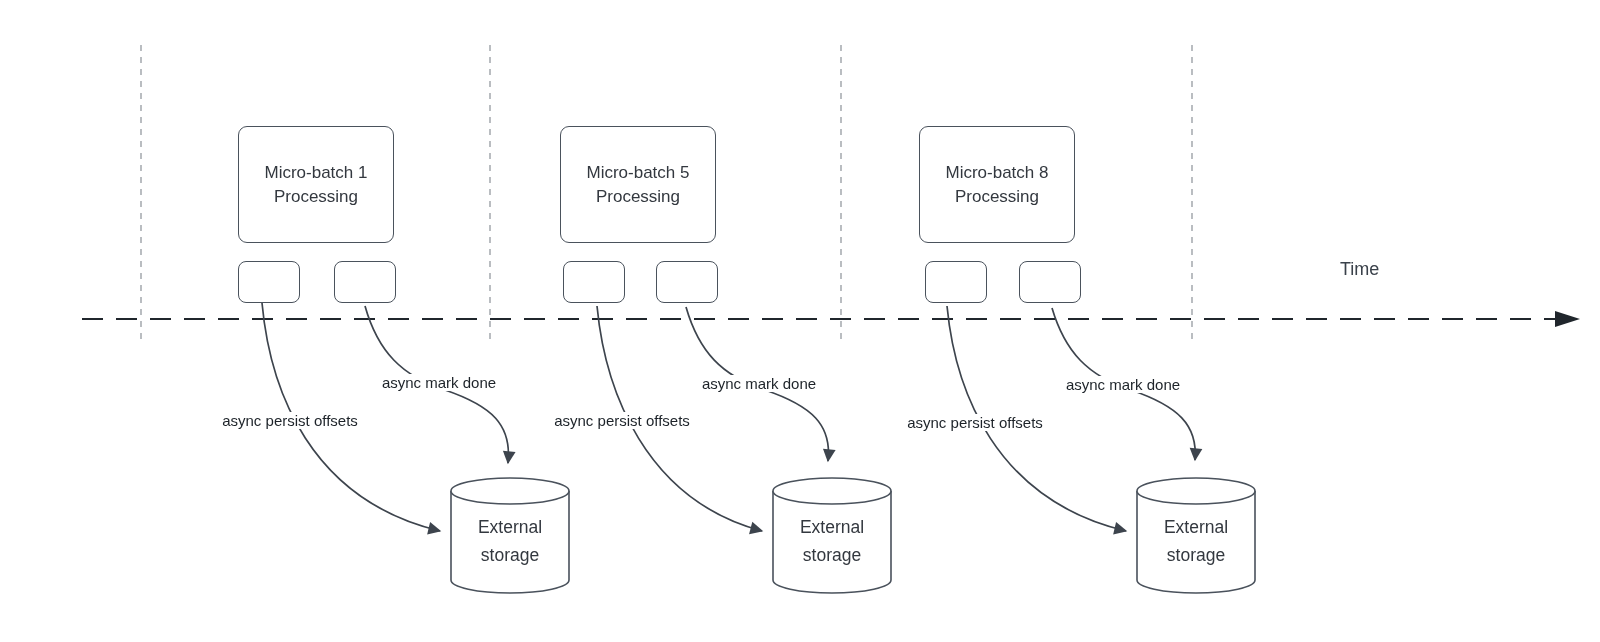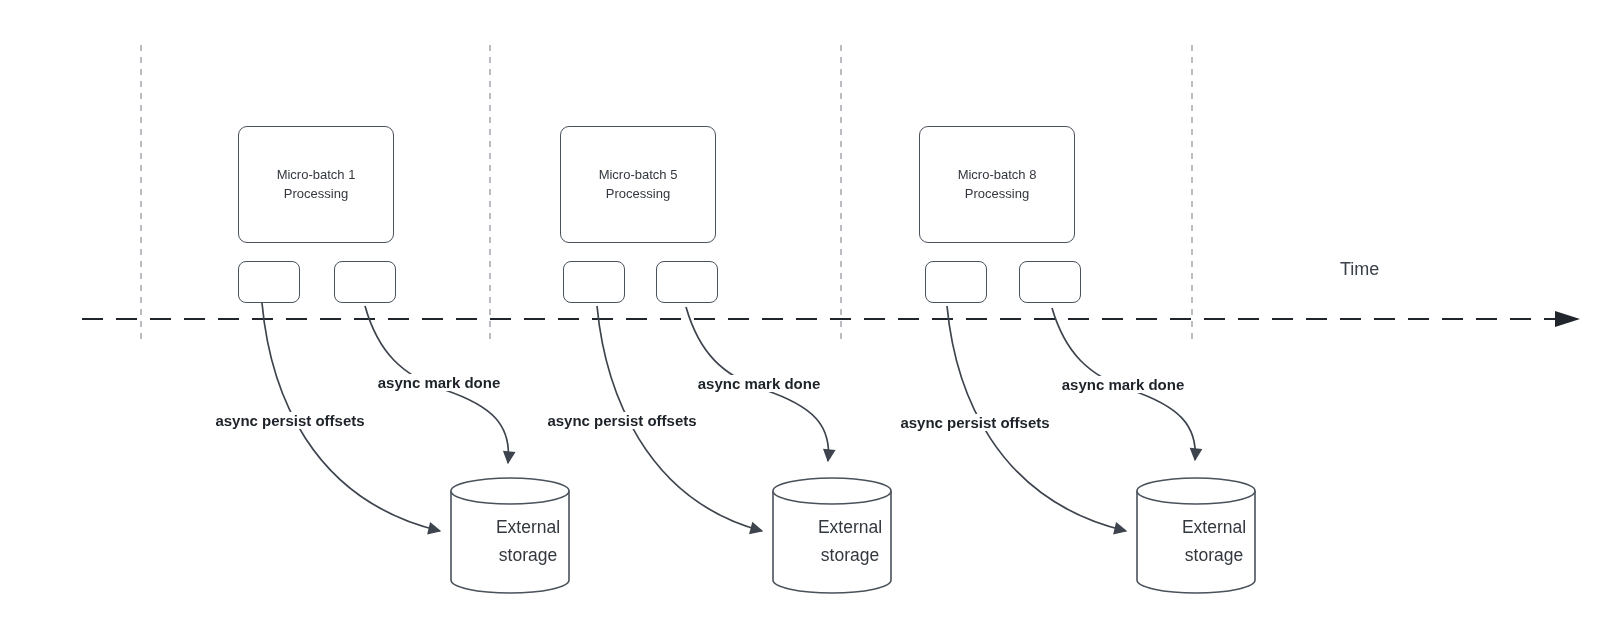--- a/index.html
+++ b/index.html
@@ -5,41 +5,41 @@
   html,body{margin:0;padding:0;background:#ffffff;}
   .canvas{
     position:relative;width:1600px;height:642px;background:#ffffff;overflow:hidden;
     font-family:"Liberation Sans","DejaVu Sans",sans-serif;
   }
   .canvas svg{position:absolute;left:0;top:0;}
   .mb-box{
     position:absolute;top:126px;width:156px;height:117px;box-sizing:border-box;
     border:1.5px solid #4a525c;border-radius:9px;background:#ffffff;
     display:flex;align-items:center;justify-content:center;text-align:center;
-    font-size:13px;line-height:1.4;color:#33383f;white-space:pre-line;
+    font-size:17px;line-height:1.4;color:#33383f;white-space:pre-line;
   }
   .mb-box.s1{left:238px}.mb-box.s2{left:560px}.mb-box.s3{left:919px}
   .op-rect{
     position:absolute;top:261px;width:62px;height:42px;box-sizing:border-box;
     border:1.5px solid #4a525c;border-radius:8px;background:#ffffff;
   }
   .op-rect.r1a{left:238px}.op-rect.r1b{left:334px}
   .op-rect.r2a{left:563px}.op-rect.r2b{left:656px}
   .op-rect.r3a{left:925px}.op-rect.r3b{left:1019px}
   .conn-lbl{
     position:absolute;transform:translateX(-50%);white-space:nowrap;
-    font-size:15px;font-weight:bold;color:#1d2329;background:#ffffff;padding:0 3px;
+    font-size:15px;font-weight:normal;color:#1d2329;background:#ffffff;padding:0 3px;
     line-height:17px;
   }
   .lbl-md1{left:439px;top:374px}.lbl-po1{left:290px;top:412px}
   .lbl-md2{left:759px;top:375px}.lbl-po2{left:622px;top:412px}
   .lbl-md3{left:1123px;top:376px}.lbl-po3{left:975px;top:414px}
   .storage-lbl{
     position:absolute;top:513px;width:120px;text-align:center;
-    font-size:17.5px;line-height:28px;color:#33383f;white-space:pre-line;padding-left:18px;
+    font-size:17.5px;line-height:28px;color:#33383f;white-space:pre-line;
   }
   .storage-lbl.c1{left:450px}.storage-lbl.c2{left:772px}.storage-lbl.c3{left:1136px}
   .time-lbl{
     position:absolute;left:1340px;top:258px;width:92px;
     font-size:18px;color:#3a414a;line-height:22px;
   }
 </style>
 </head>
 <body>
 

